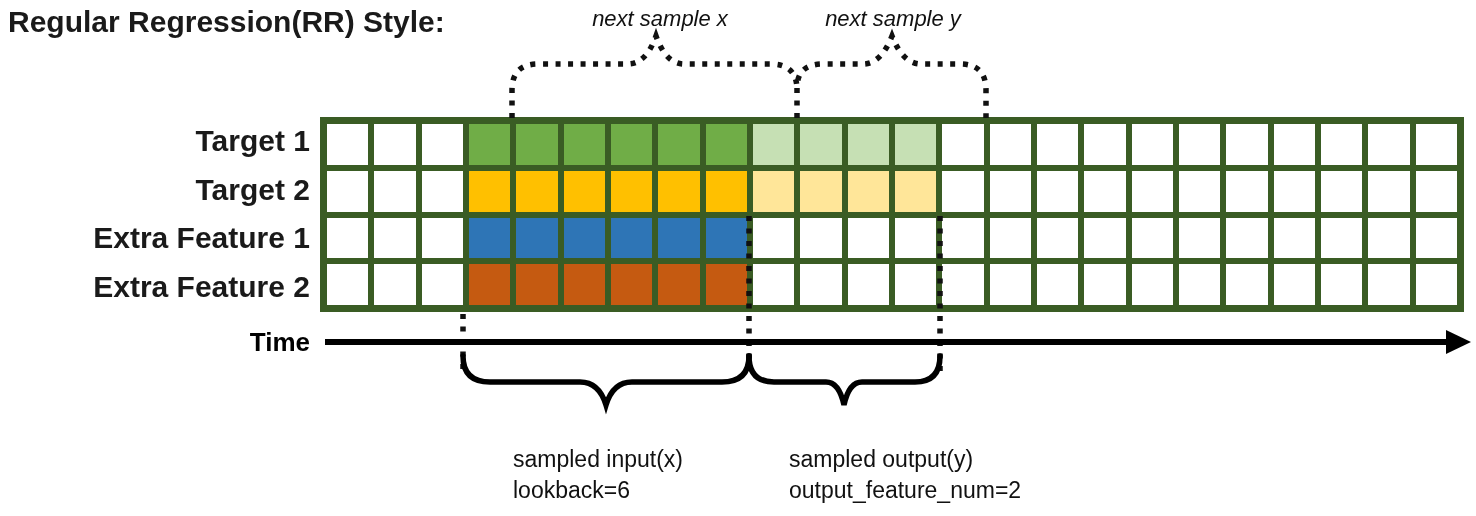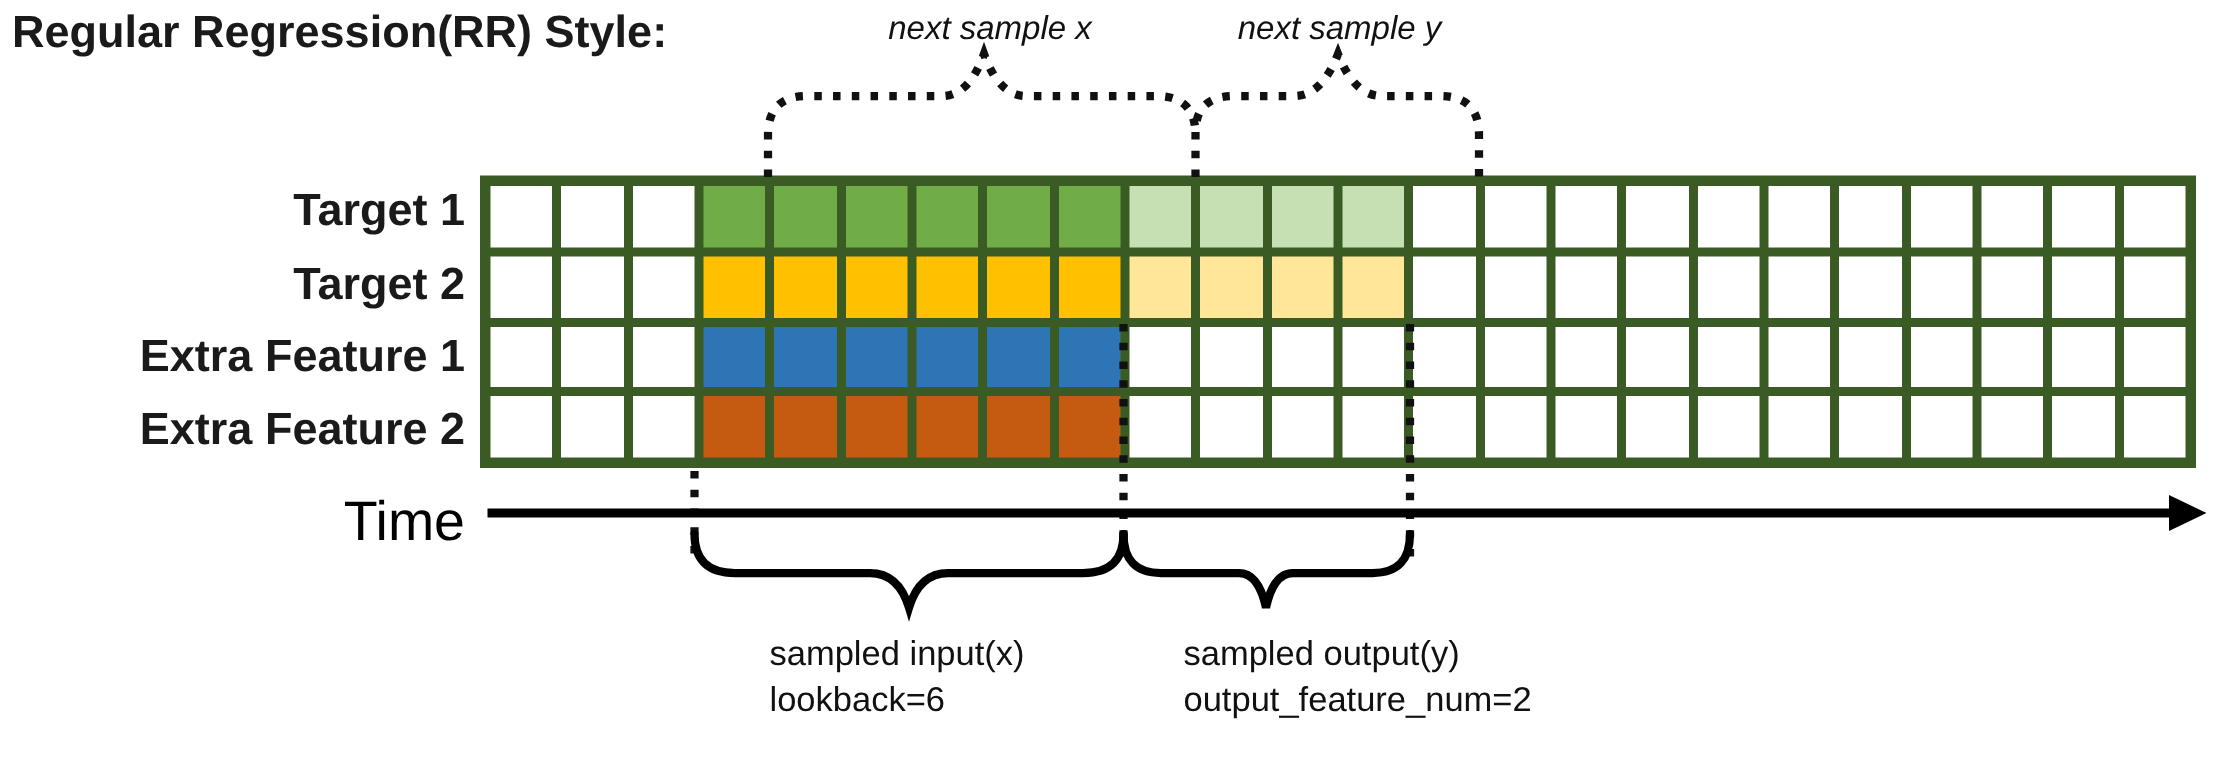--- a/index.html
+++ b/index.html
@@ -23,25 +23,25 @@
     gap:6px;padding:7px;box-sizing:border-box;
   }
   .cell{background:#fff;}
   .row-label{
     position:absolute;width:312px;text-align:right;right:1166px;
     font-size:30px;font-weight:700;color:#1a1a1a;line-height:34px;white-space:nowrap;
   }
   .rl0{top:124px;} .rl1{top:173px;} .rl2{top:221px;} .rl3{top:270px;}
   .time-label{
     position:absolute;left:180px;width:130px;text-align:right;top:327px;
-    font-size:37px;font-weight:400;color:#000;
+    font-size:26px;font-weight:700;color:#000;
   }
   .overlay{position:absolute;left:0;top:0;width:1476px;height:516px;pointer-events:none;}
   .bottom-text{
-    position:absolute;top:420px;font-size:23px;font-weight:400;color:#111;line-height:31px;
+    position:absolute;top:444px;font-size:23px;font-weight:400;color:#111;line-height:31px;
     white-space:nowrap;
   }
   #bt-input{left:513px;}
   #bt-output{left:777px;margin-left:12px;}
 </style>
 </head>
 <body>
 
 <div class="title">Regular Regression(RR) Style:</div>
 

